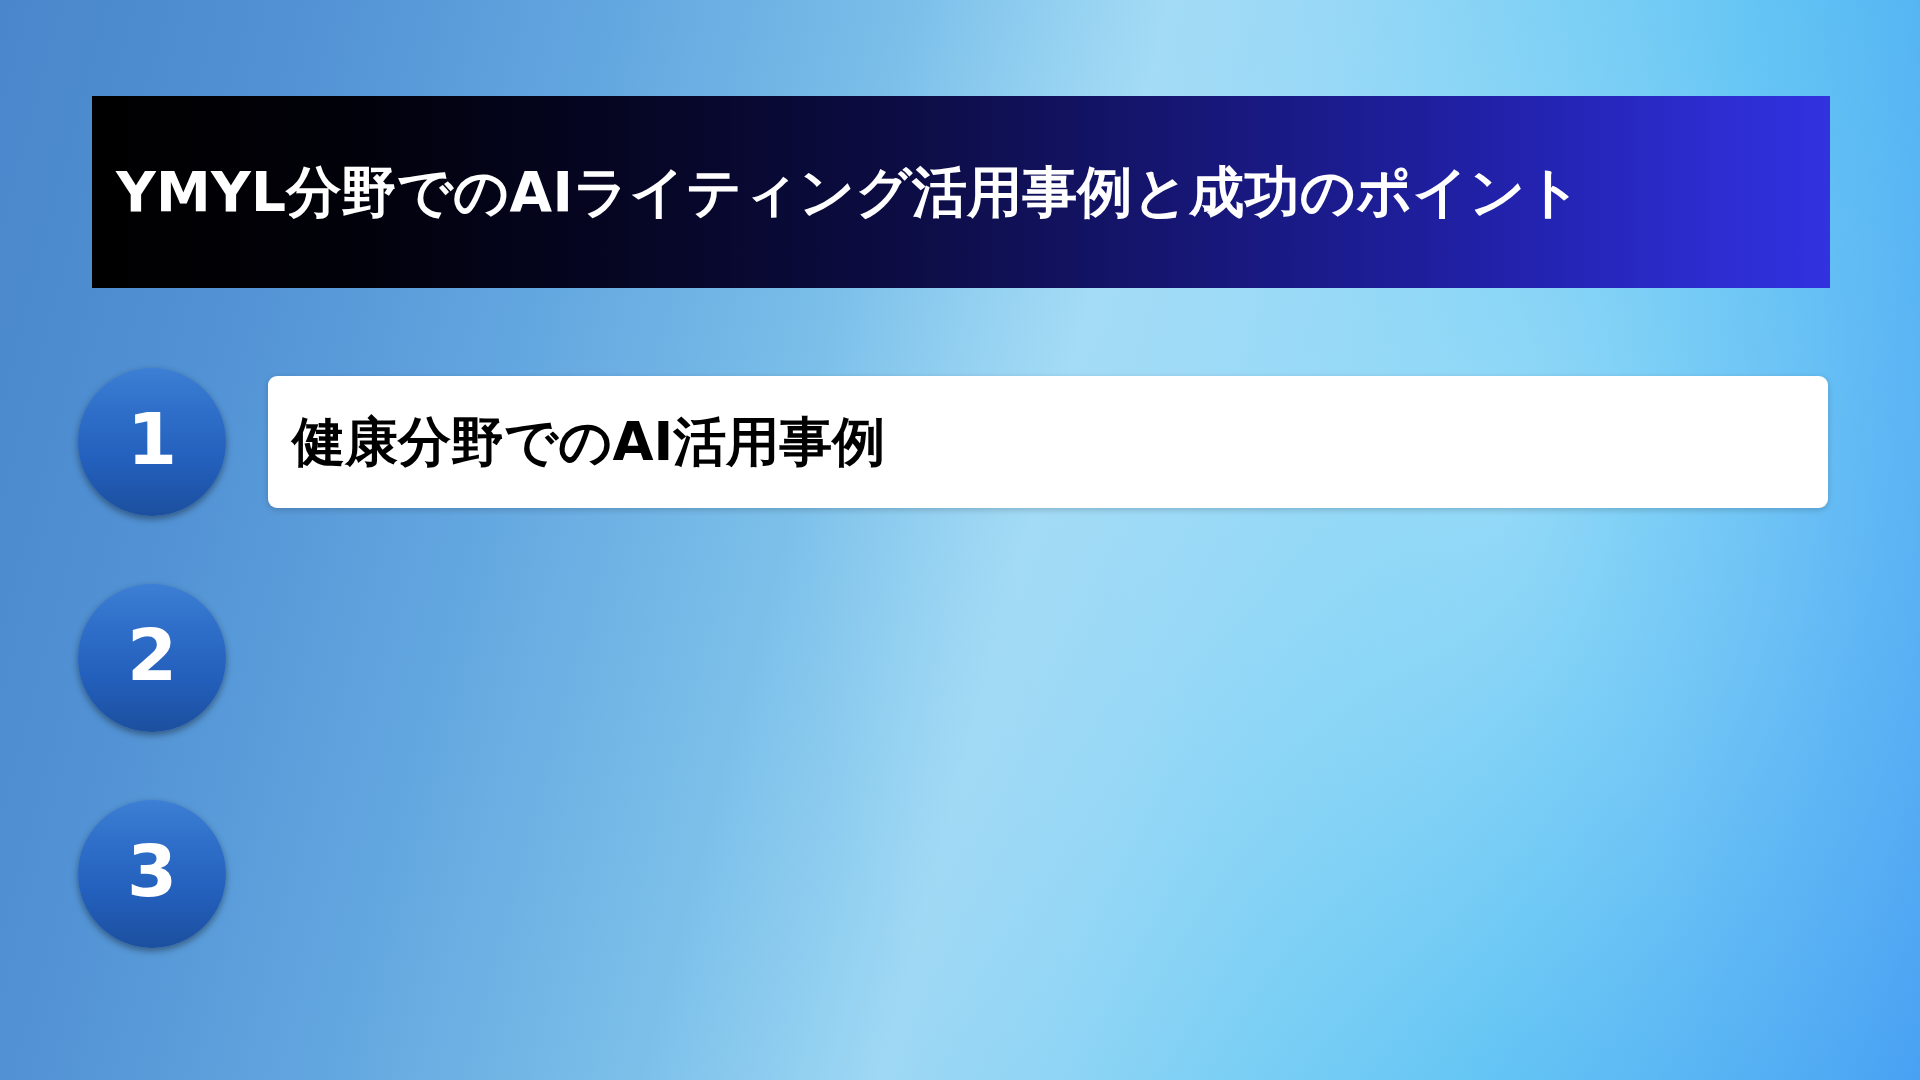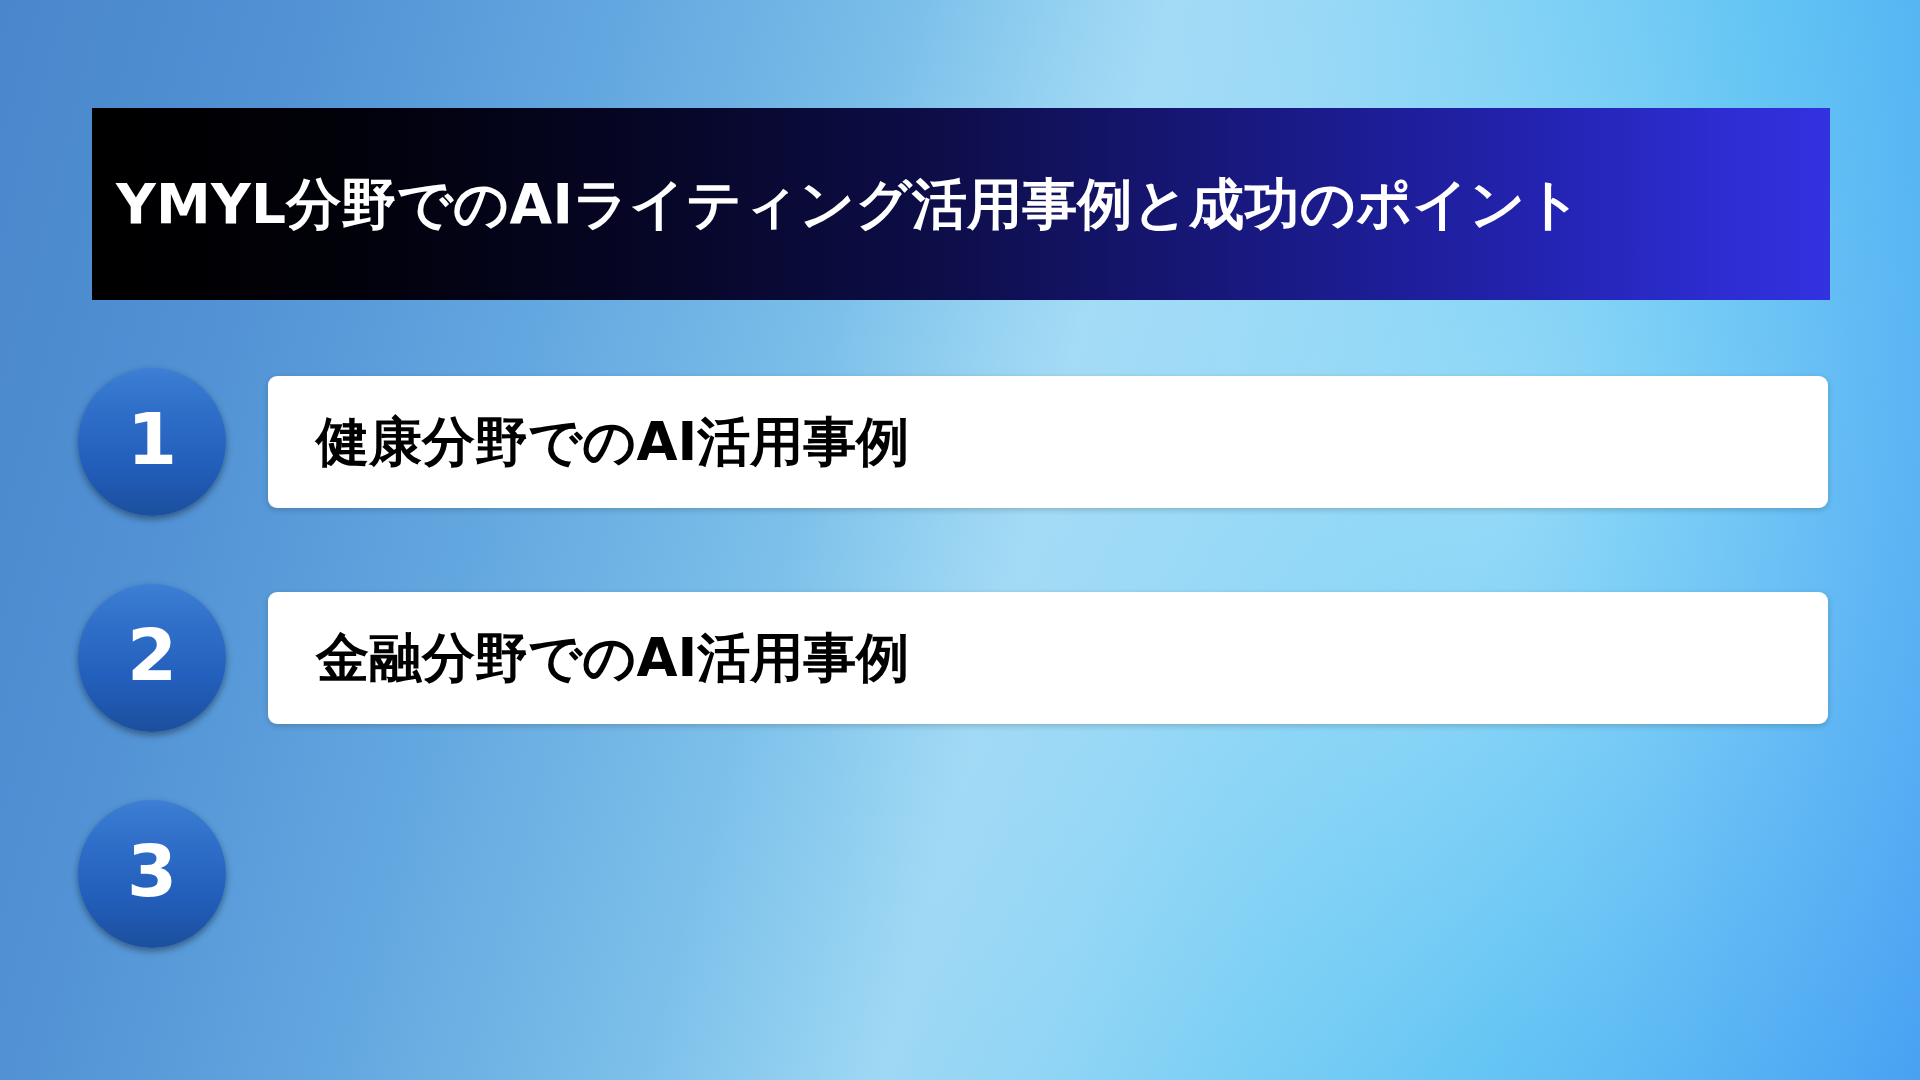--- a/index.html
+++ b/index.html
@@ -56,21 +56,20 @@
         #010109 14%,
         #060626 32%,
         #0d0d47 48%,
         #18187e 66%,
         #2222ad 82%,
         #2d2dd2 94%,
         #3232e0 100%);
     display: flex;
     align-items: center;
     z-index: 3;
-    margin-top: 12px;
   }
   .title-text {
     color: #ffffff;
     font-size: 55px;
     font-weight: bold;
     letter-spacing: 0.2px;
     padding-left: 24px;
     line-height: 1.1;
     white-space: nowrap;
   }
@@ -123,21 +122,21 @@
     border-radius: 9px;
     box-shadow: 0 2px 6px rgba(0,0,0,0.18);
     display: flex;
     align-items: center;
     z-index: 1;
   }
   .card-text {
     color: #000000;
     font-size: 53px;
     font-weight: bold;
-    padding-left: 48px;
+    padding-left: 24px;
     line-height: 1.1;
     white-space: nowrap;
   }
 </style>
 </head>
 <body>
 
 <div id="slide">
 
   <div class="title-bar">
@@ -152,23 +151,20 @@
       </div>
       <div class="card">
         <span class="card-text">健康分野でのAI活用事例</span>
       </div>
     </div>
 
     <div class="item-row">
       <div class="badge">
         <span class="badge-number">2</span>
       </div>
-      <div class="card">
-        <span class="card-text">金融分野でのAI活用事例</span>
-      </div>
     </div>
 
     <div class="item-row">
       <div class="badge">
         <span class="badge-number">3</span>
       </div>
     </div>
 
   </div>
 </div>

